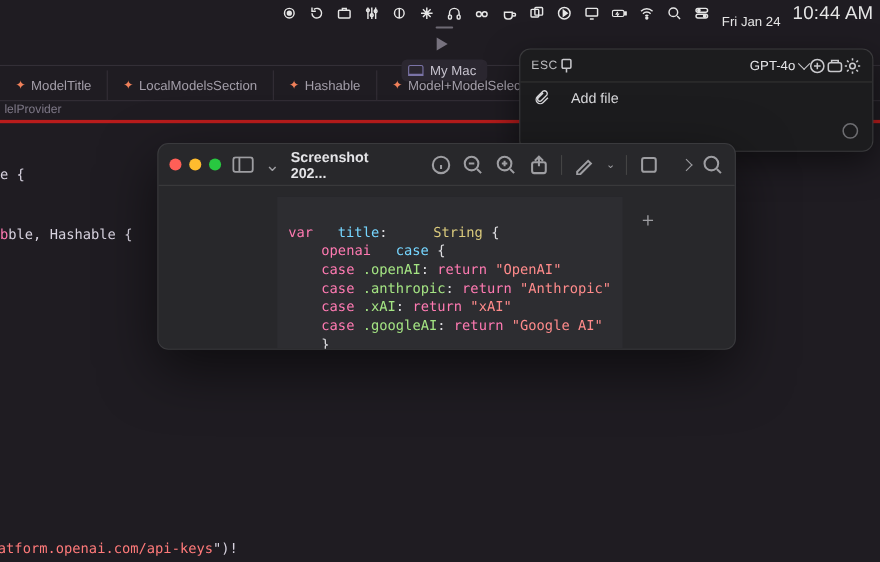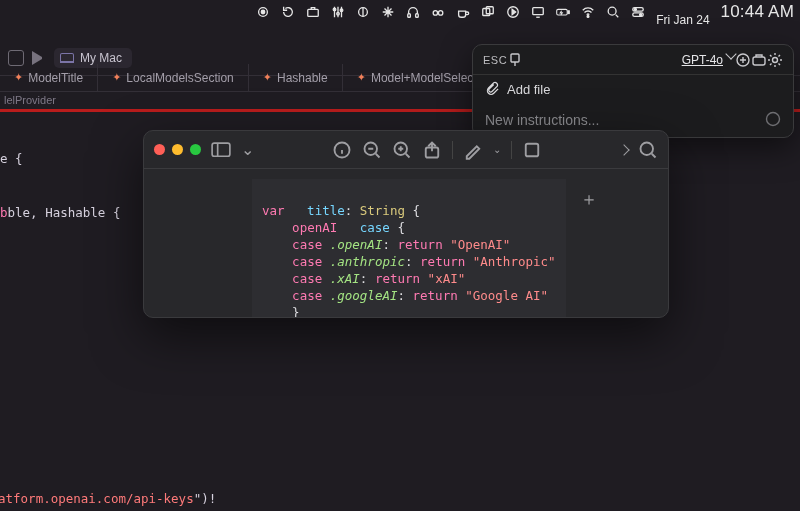--- a/index.html
+++ b/index.html
@@ -18,23 +18,24 @@
     padding-right: 6px; gap: 11px;
     color: #e6e6e6; font-size: 12px;
   }
   .menubar .micon { width: 14px; height: 14px; display:flex;align-items:center;justify-content:center; }
   .menubar .micon svg { stroke: #e6e6e6; fill: none; stroke-width:1.5; }
   .menubar .clock { font-size: 17px; letter-spacing:0.2px; }
   .menubar .date { font-size: 12px; margin-top: 15px; }
 
   
   .idebar {
-    position:absolute; top:40px; left:0; right:0; height:36px;
+    position:absolute; top:24px; left:0; right:0; height:36px;
     display:flex; align-items:center; gap:8px; padding-left:8px;
     border-bottom:1px solid #332f37;
+    flex-direction:column;
   }
   .idebar .sq {
     width:16px;height:16px;border:1.5px solid #6e6a74;border-radius:3px;
   }
   .idebar .dev {
     background:#2b2730; border-radius:5px; padding:3px 10px 3px 6px;
     display:flex; align-items:center; gap:6px; font-size:12px; color:#c8c4cf;
   }
   .idebar .dev .lap { width:14px;height:10px;border:1.3px solid #7b74a7;border-bottom:2px solid #7b74a7;border-radius:2px 2px 0 0; }
   .idebar .run { width:14px;height:14px; border-left:10px solid #77727e; border-top:6px solid transparent;border-bottom:6px solid transparent;}
@@ -79,26 +80,26 @@
     box-shadow:0 10px 30px rgba(0,0,0,0.5);
     color:#d0d0d2; font-size:12.5px;
     overflow:hidden;
   }
   .aipanel .hdr {
     height:30px; display:flex; align-items:center; padding:0 10px; gap:0;
     border-bottom:1px solid #333;
   }
   .aipanel .hdr .esc { font-size:11px; color:#bdbdc0; letter-spacing:0.5px;}
   .aipanel .hdr .spacer{flex:1;}
-  .aipanel .hdr .model{ font-size:12px; color:#e5e5e8; display:flex;gap:4px;text-decoration:underline;}
+  .aipanel .hdr .model{ font-size:12px; color:#e5e5e8; display:flex;align-items:center;gap:4px;}
   .aipanel .hdr .chev{ width:8px;height:8px;border-right:1.5px solid #c8c8cc;border-bottom:1.5px solid #c8c8cc;transform:rotate(45deg);margin-top:-3px;}
   .aipanel .hdr .ic { width:16px;height:16px;display:flex;align-items:center;justify-content:center;}
   .aipanel .hdr .ic svg{stroke:#c8c8cc;fill:none;stroke-width:1.4;}
   .aipanel .row2 {
-    height:28px; display:flex; align-items:center; gap:8px; padding:0 12px;
+    height:28px; display:flex; align-items:center; gap:20px; padding:0 12px;
     color:#d8d8db; font-size:13px;
   }
   .aipanel .row3 {
     height:34px; display:flex; align-items:center; padding:0 12px;
     color:#8a8a8e; font-size:14px;
   }
   .aipanel .row3 .send { margin-left:auto; }
 
   
   .preview {
@@ -121,22 +122,22 @@
   .preview .tsp { flex:1; }
   .preview .chevr{ width:8px;height:8px;border-right:1.5px solid #9e9ea2;border-bottom:1.5px solid #9e9ea2;transform:rotate(-45deg);}
   .preview .divv{ width:1px;height:18px;background:#444;}
   .preview .code {
     position:absolute; left:108px; top:48px;
     font-family: ui-monospace,"SF Mono",Menlo,monospace;
     font-size:12.5px; line-height:17px;
     background:#2d2d31; padding:6px 10px 10px 10px;
     white-space:pre;
   }
-  .c-kw{color:#ff7ab2;} .c-id{color:#76d6ff;margin-left:15px;} .c-ty{color:#d9c97c;}
-  .c-en{color:#a4e483;font-style:italic;} .c-str{color:#ff8b8b;} .c-pl{color:#dedee2;}
+  .c-kw{color:#ff7ab2;} .c-id{color:#76d6ff;margin-left:15px;} .c-ty{color:#d9c97c;margin-left:34px;}
+  .c-en{color:#a4e483;} .c-str{color:#ff8b8b;} .c-pl{color:#dedee2;}
   .preview .plus {
     position:absolute; top:56px; right:70px; color:#9e9ea2; font-size:18px;
   }
 </style>
 </head>
 <body>
 
 <div class="menubar">
   <span class="micon">
       <svg viewBox="0 0 16 16">
@@ -316,41 +317,41 @@
         </svg>
       </span>
   </div>
   <div class="row2">
     <span><svg width="14" height="14" viewBox="0 0 16 16" stroke="#d8d8db" fill="none" stroke-width="1.4">
           <path d="M10 4l-5 5a2 2 0 0 0 3 3l6-6a3 3 0 0 0-4-4l-6 6a4 4 0 0 0 6 6l5-5"></path>
         </svg></span>
     <span>Add file</span>
   </div>
   <div class="row3">
-    <span>New instructions...</span>
     <span class="send"><svg width="16" height="16" viewBox="0 0 16 16" stroke="#6d6d71" fill="none" stroke-width="1.4">
           <circle cx="8" cy="8" r="6.5"></circle>
         </svg></span>
   </div>
 </div>
 
 <div class="preview">
   <div class="titlebar">
     <div class="tlights">
       <div class="dot r"></div>
       <div class="dot y"></div>
       <div class="dot g"></div>
     </div>
     <span class="tbico">
         <svg viewBox="0 0 18 14">
           <rect x="1" y="1" width="16" height="12" rx="2"></rect>
           <path d="M6 1v12"></path>
         </svg>
       </span>
     <span style="color:#9e9ea2">⌄</span>
+    <span class="ttl">Screenshot 202...</span>
     <span class="tsp"></span>
     <span class="tbico">
         <svg viewBox="0 0 16 16">
           <circle cx="8" cy="8" r="6"></circle>
           <path d="M8 5h0M8 8v3"></path>
         </svg>
       </span>
     <span class="tbico">
         <svg viewBox="0 0 16 16">
           <circle cx="7" cy="7" r="5"></circle>
@@ -389,20 +390,20 @@
           <circle cx="7" cy="7" r="5"></circle>
           <path d="M11 11l3 3"></path>
         </svg>
       </span>
   </div>
 
   <div class="plus">＋</div>
 
   <div class="code">
 <span class="c-kw">var</span><span class="c-id"> title</span><span class="c-pl">: </span><span class="c-ty">String</span><span class="c-pl"> {</span>
-<span class="c-kw">    openAI</span><span class="c-id"> case</span><span class="c-pl"> {</span>
+<span class="c-kw">    openai</span><span class="c-id"> case</span><span class="c-pl"> {</span>
 <span class="c-kw">    case</span><span class="c-en"> .openAI</span><span class="c-pl">: </span><span class="c-kw">return</span><span class="c-str"> "OpenAI"</span>
 <span class="c-kw">    case</span><span class="c-en"> .anthropic</span><span class="c-pl">: </span><span class="c-kw">return</span><span class="c-str"> "Anthropic"</span>
 <span class="c-kw">    case</span><span class="c-en"> .xAI</span><span class="c-pl">: </span><span class="c-kw">return</span><span class="c-str"> "xAI"</span>
 <span class="c-kw">    case</span><span class="c-en"> .googleAI</span><span class="c-pl">: </span><span class="c-kw">return</span><span class="c-str"> "Google AI"</span>
 <span class="c-pl">    }</span>
 </div>
 </div>
 
 </body></html>

